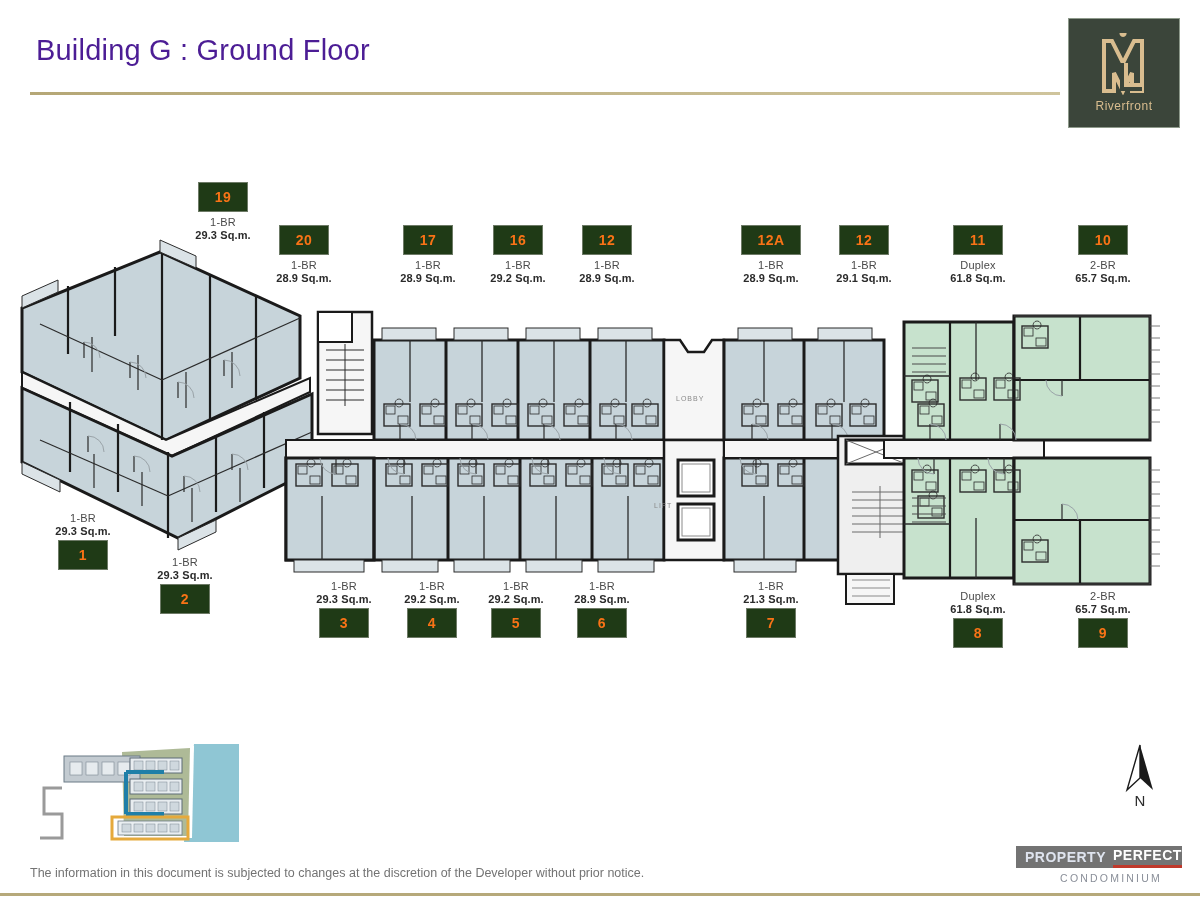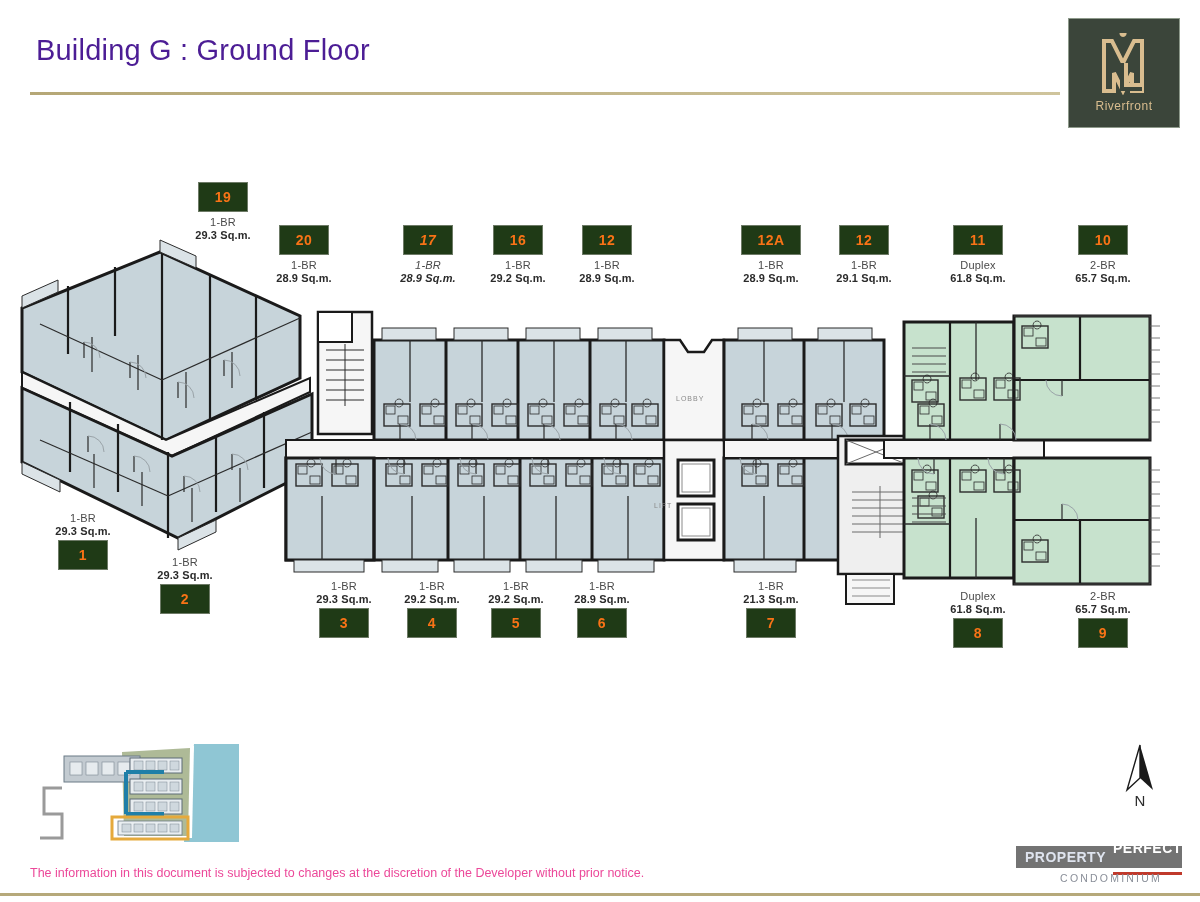--- a/index.html
+++ b/index.html
@@ -54,31 +54,31 @@
   .core-label{
     position:absolute;font-size:7px;color:#8a8a8a;letter-spacing:1px;
   }
 
   
   .keyplan{position:absolute;left:34px;top:742px;width:205px;height:105px;}
   .compass{position:absolute;left:1112px;top:742px;width:56px;height:80px;
            display:flex;flex-direction:column;align-items:center;}
   .compass-n{font-size:15px;color:#2b2b2b;margin-top:-4px;}
   .disclaimer{
-    position:absolute;left:30px;top:866px;font-size:12.5px;color:#ec4899;
+    position:absolute;left:30px;top:866px;font-size:12.5px;color:#737373;
   }
   .footer-rule{
     position:absolute;left:0;top:893px;width:1200px;height:3px;background:#b6a97a;
   }
   .pp-logo{position:absolute;left:1016px;top:846px;width:166px;height:22px;
            background:#737373;display:flex;align-items:center;}
   .pp-word1{color:#dfe4ef;font-size:14px;font-weight:bold;letter-spacing:.5px;
             margin-left:9px;}
   .pp-word2{color:#ffffff;font-size:14px;font-weight:bold;letter-spacing:.5px;
-            margin-left:7px;border-bottom:3px solid #c0392b;padding-bottom:16px;}
+            margin-left:7px;border-bottom:3px solid #c0392b;padding-bottom:2px;}
   .pp-sub{position:absolute;left:1040px;top:872px;width:142px;text-align:center;
           color:#8a8f99;font-size:10.5px;letter-spacing:2.2px;font-weight:normal;}
 </style>
 </head>
 <body>
 
 <div class="page">
 
   <div class="title">Building G : Ground Floor</div>
   <div class="title-rule"></div>
@@ -429,21 +429,21 @@
     <div class="u-type">1-BR</div>
     <div class="u-area">29.3 Sq.m.</div>
   </div>
 
   <div class="unit" style="left:256px;top:225px;">
     <div class="badge">20</div>
     <div class="u-type">1-BR</div>
     <div class="u-area">28.9 Sq.m.</div>
   </div>
 
-  <div class="unit" style="left:380px;top:225px;font-style:italic;">
+  <div class="unit" style="left:380px;top:225px;">
     <div class="badge">17</div>
     <div class="u-type">1-BR</div>
     <div class="u-area">28.9 Sq.m.</div>
   </div>
 
   <div class="unit" style="left:470px;top:225px;">
     <div class="badge">16</div>
     <div class="u-type">1-BR</div>
     <div class="u-area">29.2 Sq.m.</div>
   </div>

